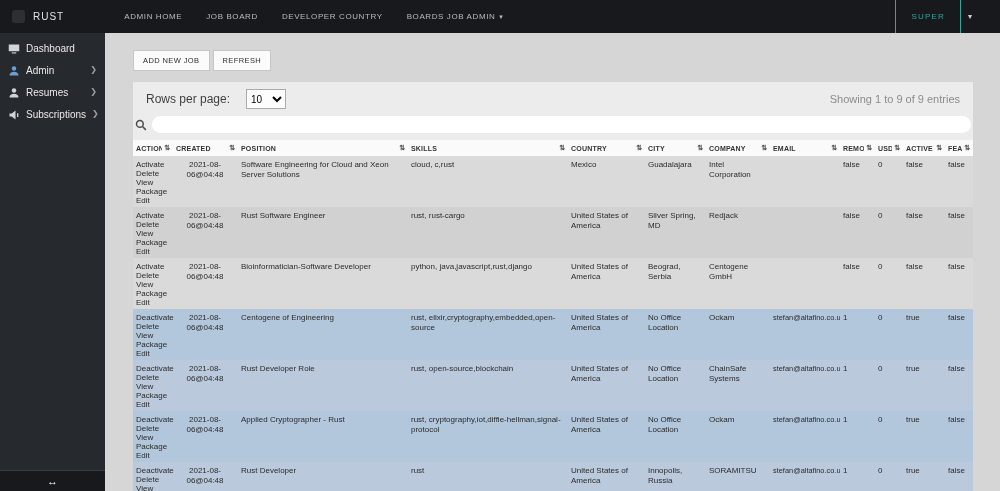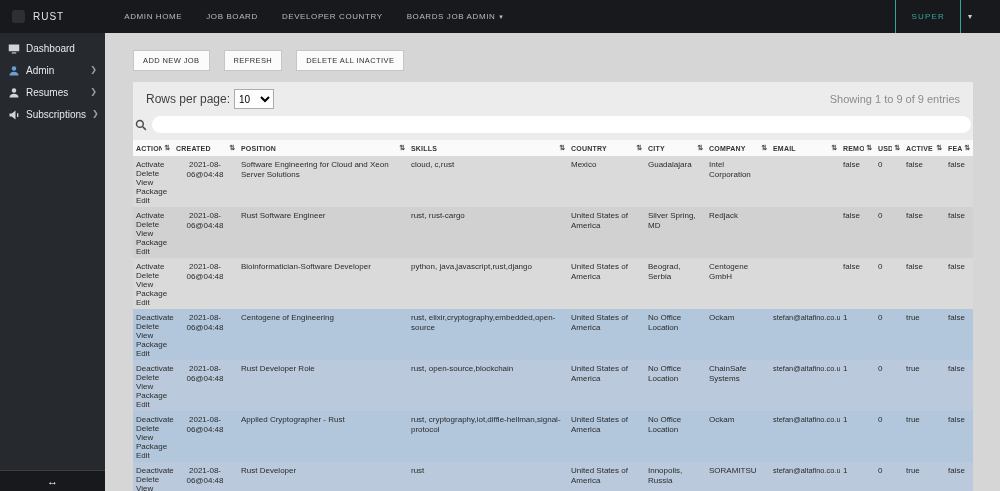--- a/index.html
+++ b/index.html
@@ -21,27 +21,27 @@
   .sidebar { width:105px; background:#26292d; position:relative; flex-shrink:0; padding-top:5px; }
   .side-item { display:flex; gap:6px; padding:5px 8px; color:#e8e9ea; font-size:10px; cursor:pointer; }
   .side-item .icon { width:12px; height:12px; display:inline-flex; flex-shrink:0; }
   .side-item .icon svg { width:12px; height:12px; fill:#d2d5d8; }
   .side-item:nth-child(2) .icon svg { fill:#6d9fd6; }
   .side-chevron { margin-left:auto; color:#9aa0a5; font-size:8px; }
   .collapse-btn { position:absolute; bottom:0; left:0; width:100%; height:21px; background:#17191c; color:#ffffff; display:flex; align-items:center; justify-content:center; font-size:11px; cursor:pointer; border-top:1px solid #3a3e42; }
 
   
   .main { flex:1; padding:17px 27px 0 28px; background:#d6d6d6; overflow:hidden; }
-  .toolbar { display:flex; gap:14px; }
+  .toolbar { display:flex; gap:3px; }
   .tb-btn { background:#fbfbfb; border:1px solid #c6c6c6; font-size:7.5px; letter-spacing:.4px; color:#2f2f2f; padding:5px 9px; cursor:pointer; font-family:inherit; white-space:nowrap; }
 
   .panel { margin-top:11px; background:#ececec; height:411px; overflow:hidden; }
   .rows-bar { display:flex; align-items:center; padding:7px 13px 6px; }
   .rpp-label { font-size:12px; color:#3f3f3f; }
-  .rpp-select { margin-left:4px; width:40px; height:20px; font-size:10px; border:1px solid #ababab; background:#fdfdfd; font-family:inherit; }
+  .rpp-select { margin-left:16px; width:40px; height:20px; font-size:10px; border:1px solid #ababab; background:#fdfdfd; font-family:inherit; }
   .showing { margin-left:auto; font-size:11px; color:#8c8c8c; }
 
   .search-row { display:flex; align-items:center; padding:1px 2px 0; }
   .search-icon { margin-right:5px; display:flex; cursor:pointer; }
   .search-icon svg { width:12px; height:12px; }
   .search-input { flex:1; height:17px; border:none; border-radius:9px; background:#ffffff; font-size:9px; padding:0 10px; outline:none; font-family:inherit; }
 
   .jobs-table { width:100%; border-collapse:collapse; margin-top:7px; table-layout:fixed; }
   .jobs-table th:nth-child(1), .jobs-table td:nth-child(1){ width:40px; }
   .jobs-table th:nth-child(2), .jobs-table td:nth-child(2){ width:65px;text-align:center; }
@@ -139,21 +139,20 @@
           <span class="side-chevron">❯</span>
         </div>
       </div>
     <div class="collapse-btn">↔</div>
   </aside>
 
   <main class="main">
     <div class="toolbar" id="toolbar">
         <button class="tb-btn">ADD NEW JOB</button>
         <button class="tb-btn">REFRESH</button>
-        <button class="tb-btn">DELETE ALL INACTIVE</button>
       </div>
 
     <div class="panel">
       <div class="rows-bar">
         <span class="rpp-label">Rows per page:</span>
         <select class="rpp-select">
           <option>10</option>
         </select>
         <span class="showing">Showing 1 to 9 of 9 entries</span>
       </div>

